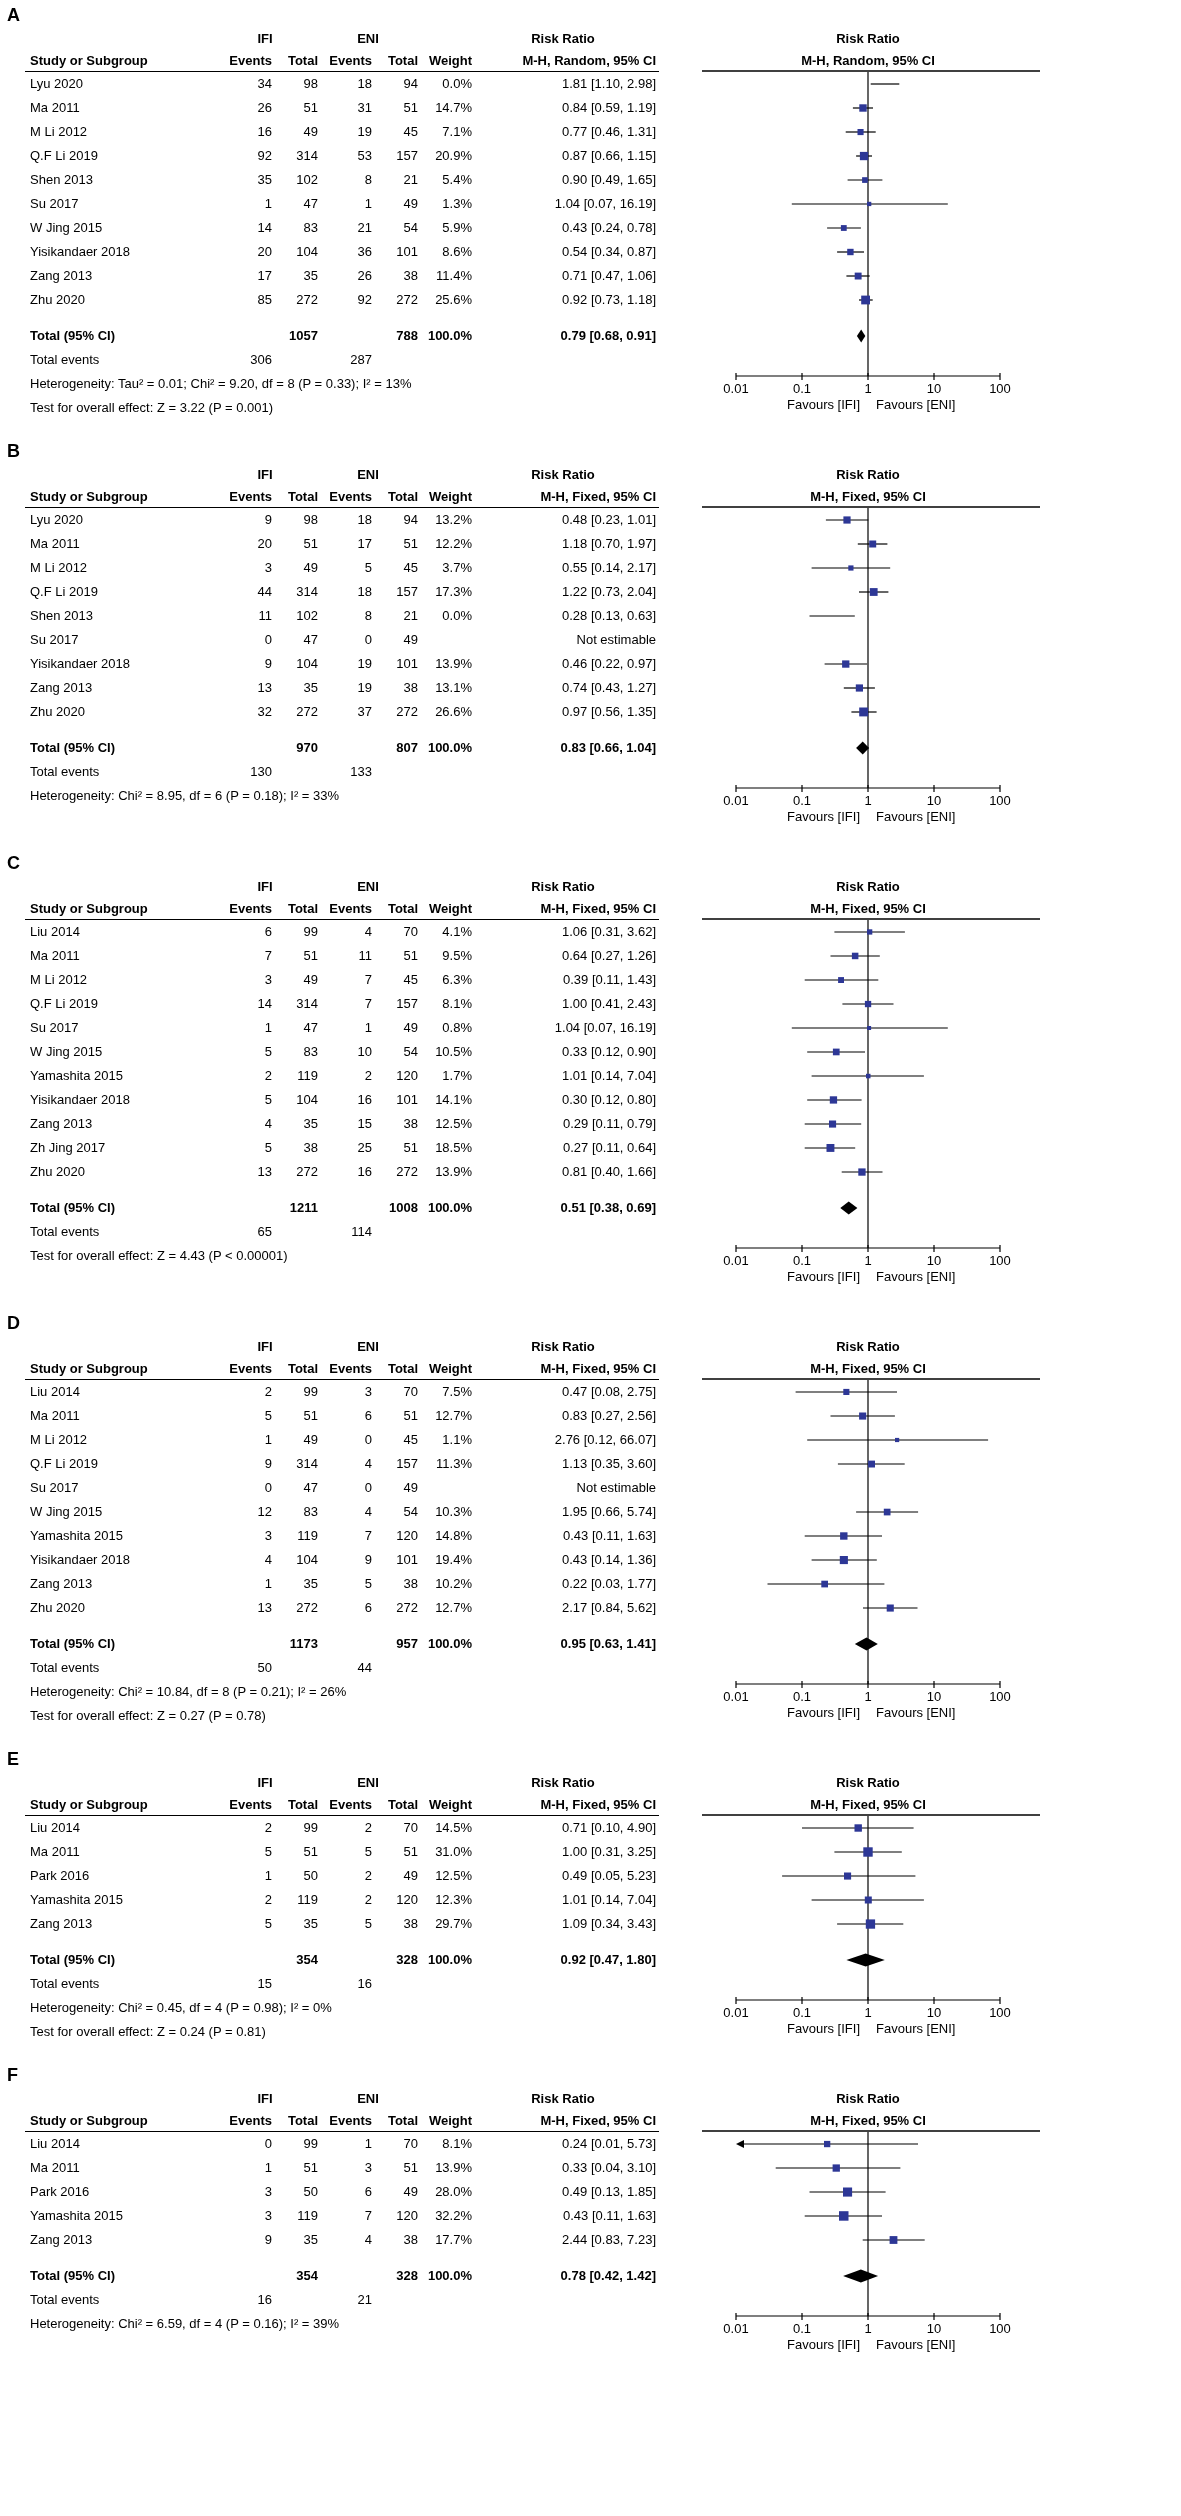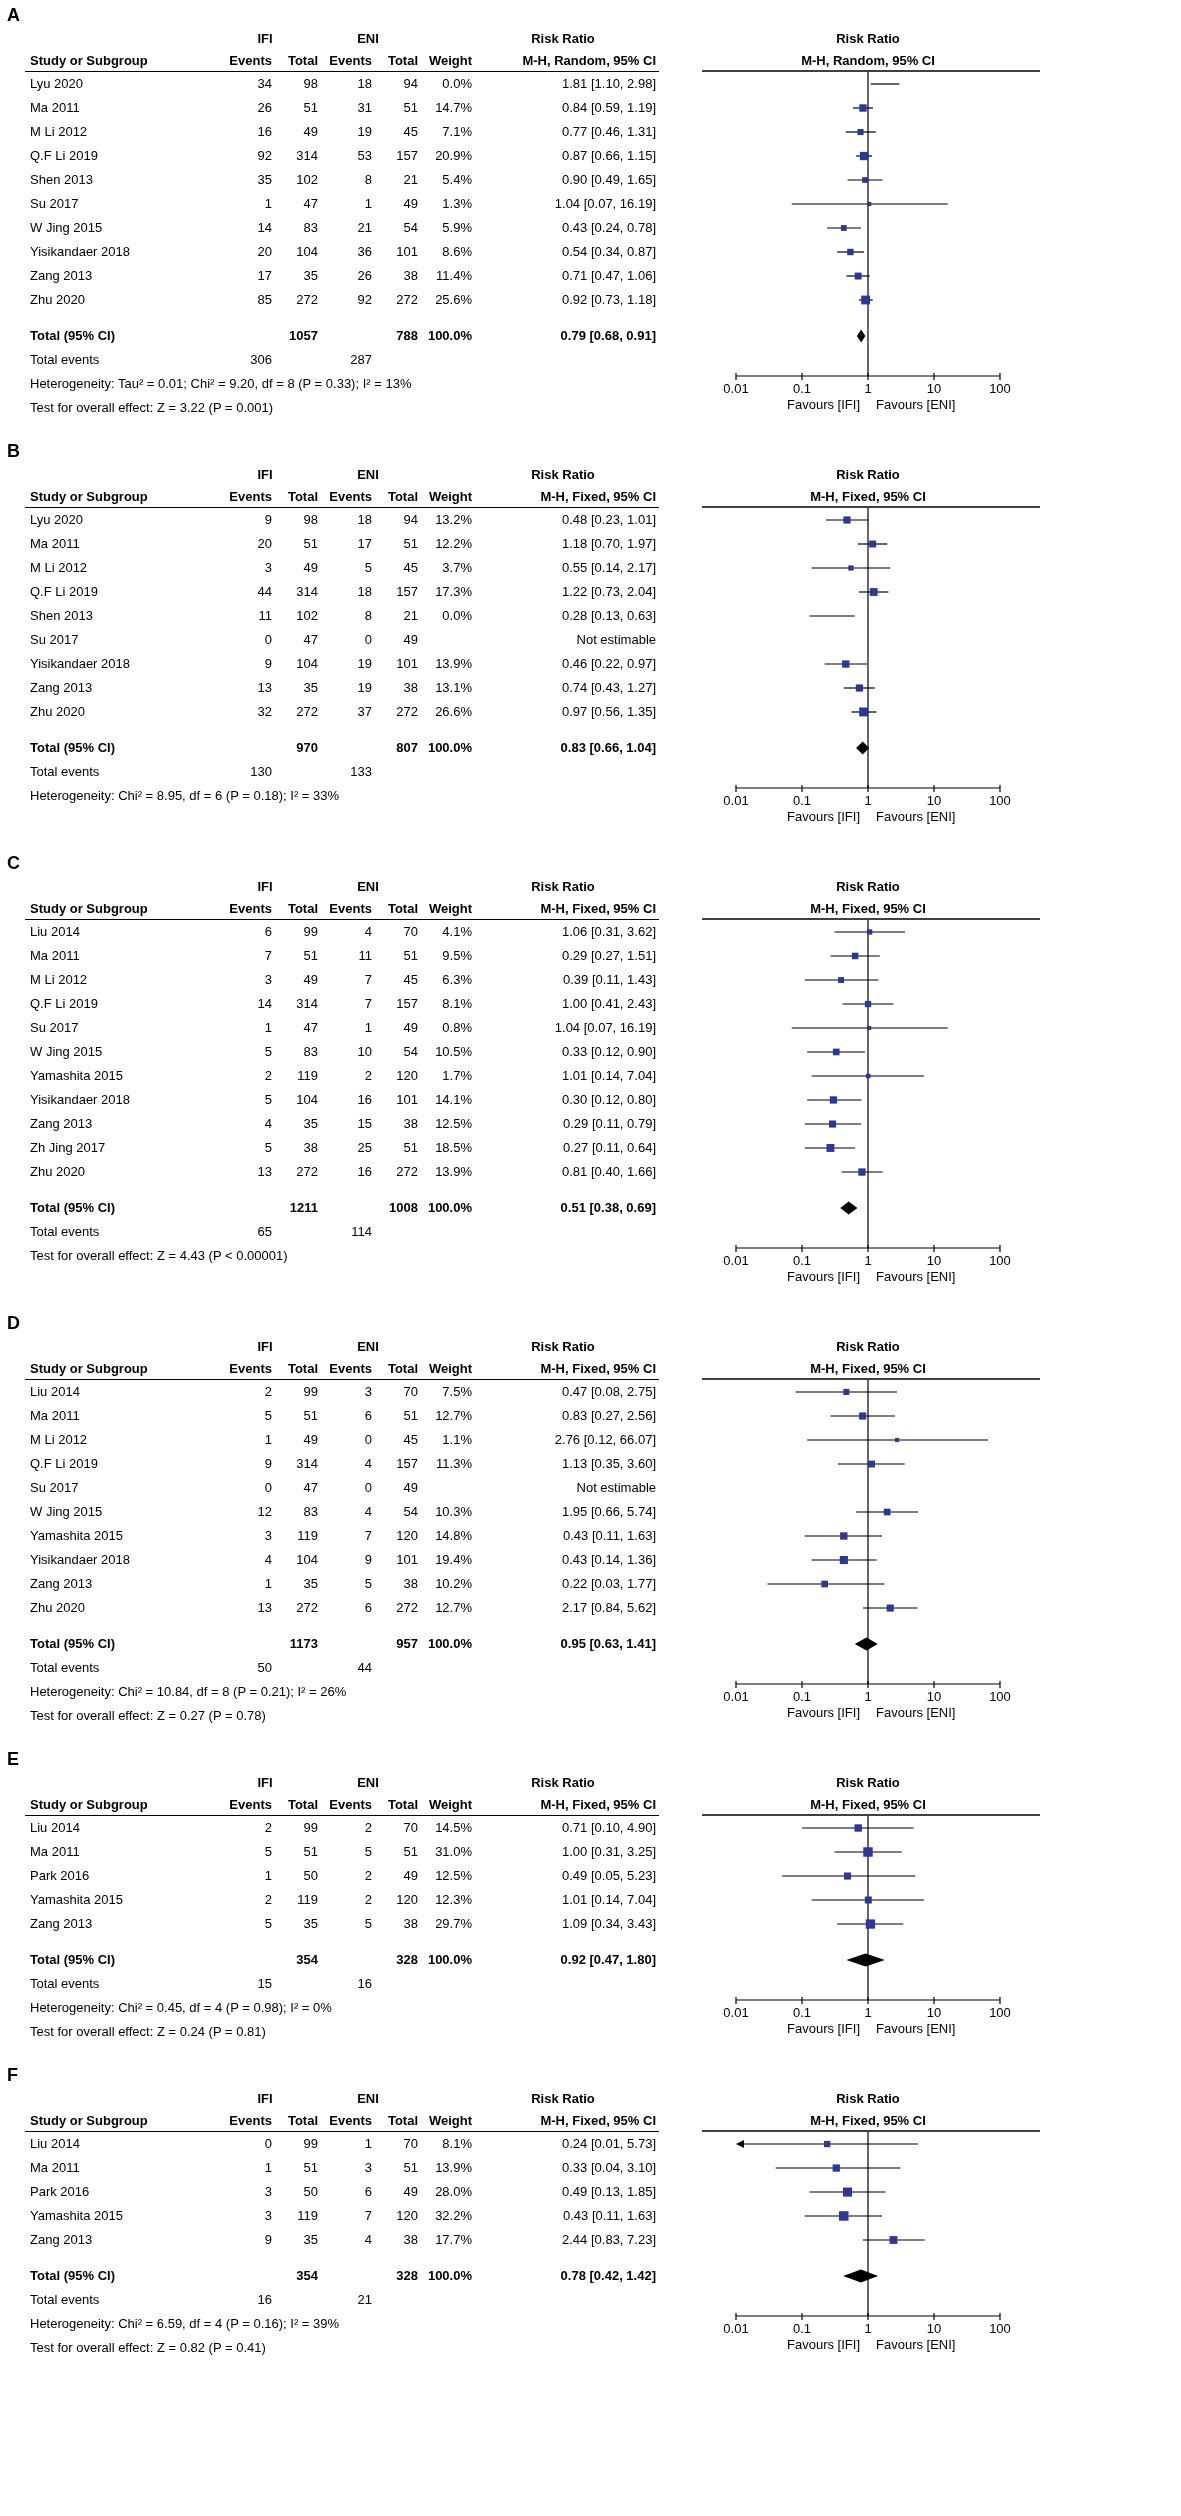--- a/index.html
+++ b/index.html
@@ -398,21 +398,21 @@
           <span class="c w">4.1%</span>
           <span class="c rr">1.06 [0.31, 3.62]</span>
         </div>
         <div class="trow" style="height:24px;line-height:24px">
           <span class="c name">Ma 2011</span>
           <span class="c e1">7</span>
           <span class="c t1">51</span>
           <span class="c e2">11</span>
           <span class="c t2">51</span>
           <span class="c w">9.5%</span>
-          <span class="c rr">0.29 [0.27, 1.51]</span>
+          <span class="c rr">0.64 [0.27, 1.26]</span>
         </div>
         <div class="trow" style="height:24px;line-height:24px">
           <span class="c name">M Li 2012</span>
           <span class="c e1">3</span>
           <span class="c t1">49</span>
           <span class="c e2">7</span>
           <span class="c t2">45</span>
           <span class="c w">6.3%</span>
           <span class="c rr">0.39 [0.11, 1.43]</span>
         </div>
@@ -901,23 +901,20 @@
           <span class="c rr b">0.78 [0.42, 1.42]</span>
         </div>
         <div class="trow" style="height:24px;line-height:24px">
           <span class="c name">Total events</span>
           <span class="c e1">16</span>
           <span class="c e2">21</span>
         </div>
         <div class="trow" style="height:24px;line-height:24px">
           <span class="c foot">Heterogeneity: Chi² = 6.59, df = 4 (P = 0.16); I² = 39%</span>
         </div>
-        <div class="trow" style="height:24px;line-height:24px">
-          <span class="c foot">Test for overall effect: Z = 0.82 (P = 0.41)</span>
-        </div>
         <svg class="plot" style="left:688px" width="492" height="286" viewBox="0 0 492 286">
           <text x="180" y="15" text-anchor="middle" class="bt">Risk Ratio</text>
           <text x="180" y="37" text-anchor="middle" class="bt">M-H, Fixed, 95% CI</text>
           <line x1="14" y1="43" x2="352" y2="43" stroke="#000" stroke-width="1.5"></line>
           <line x1="180" y1="44" x2="180" y2="228" stroke="#000" stroke-width="1.2"></line>
           <line x1="56.0" y1="56" x2="230.0" y2="56" stroke="#000" stroke-width="1.2"></line>
           <polygon points="48.0,56 56.0,52 56.0,60" fill="#000"></polygon>
           <rect x="136.0" y="52.9" width="6.3" height="6.3" fill="#2d3796"></rect>
           <line x1="87.7" y1="80" x2="212.4" y2="80" stroke="#000" stroke-width="1.2"></line>
           <rect x="144.6" y="76.4" width="7.3" height="7.3" fill="#2d3796"></rect>

